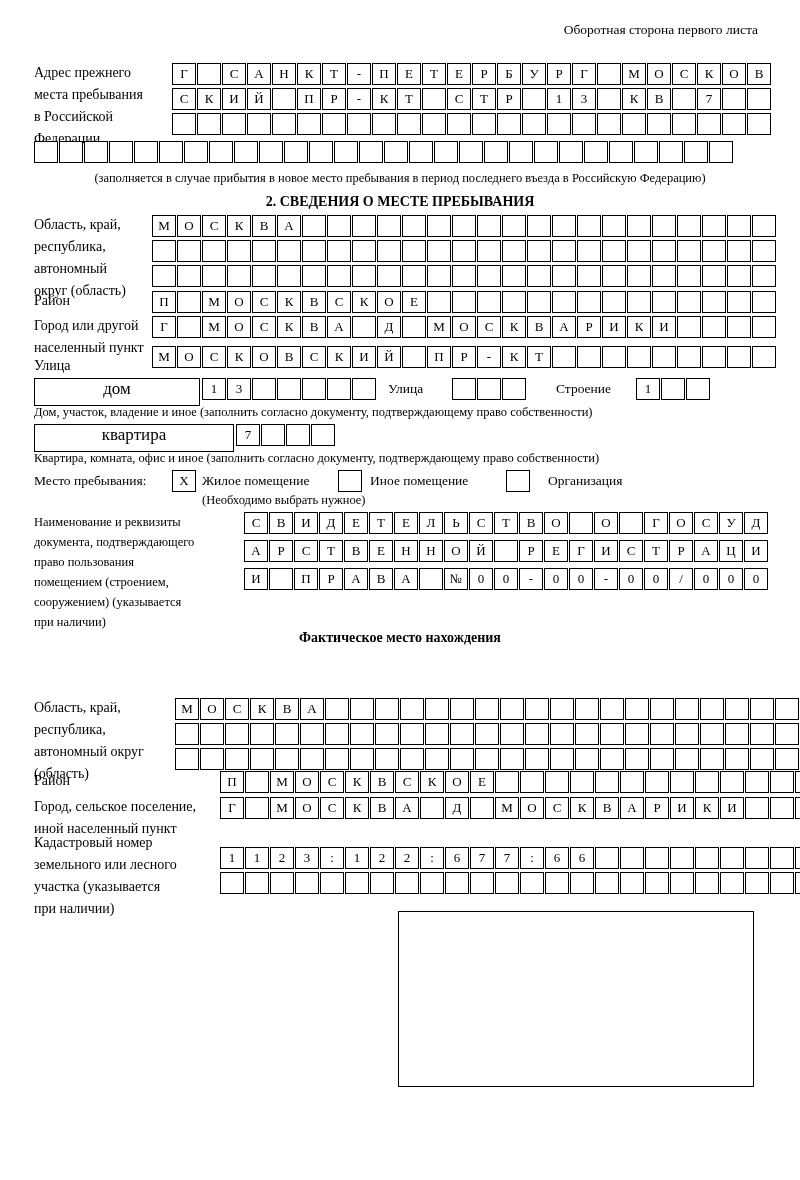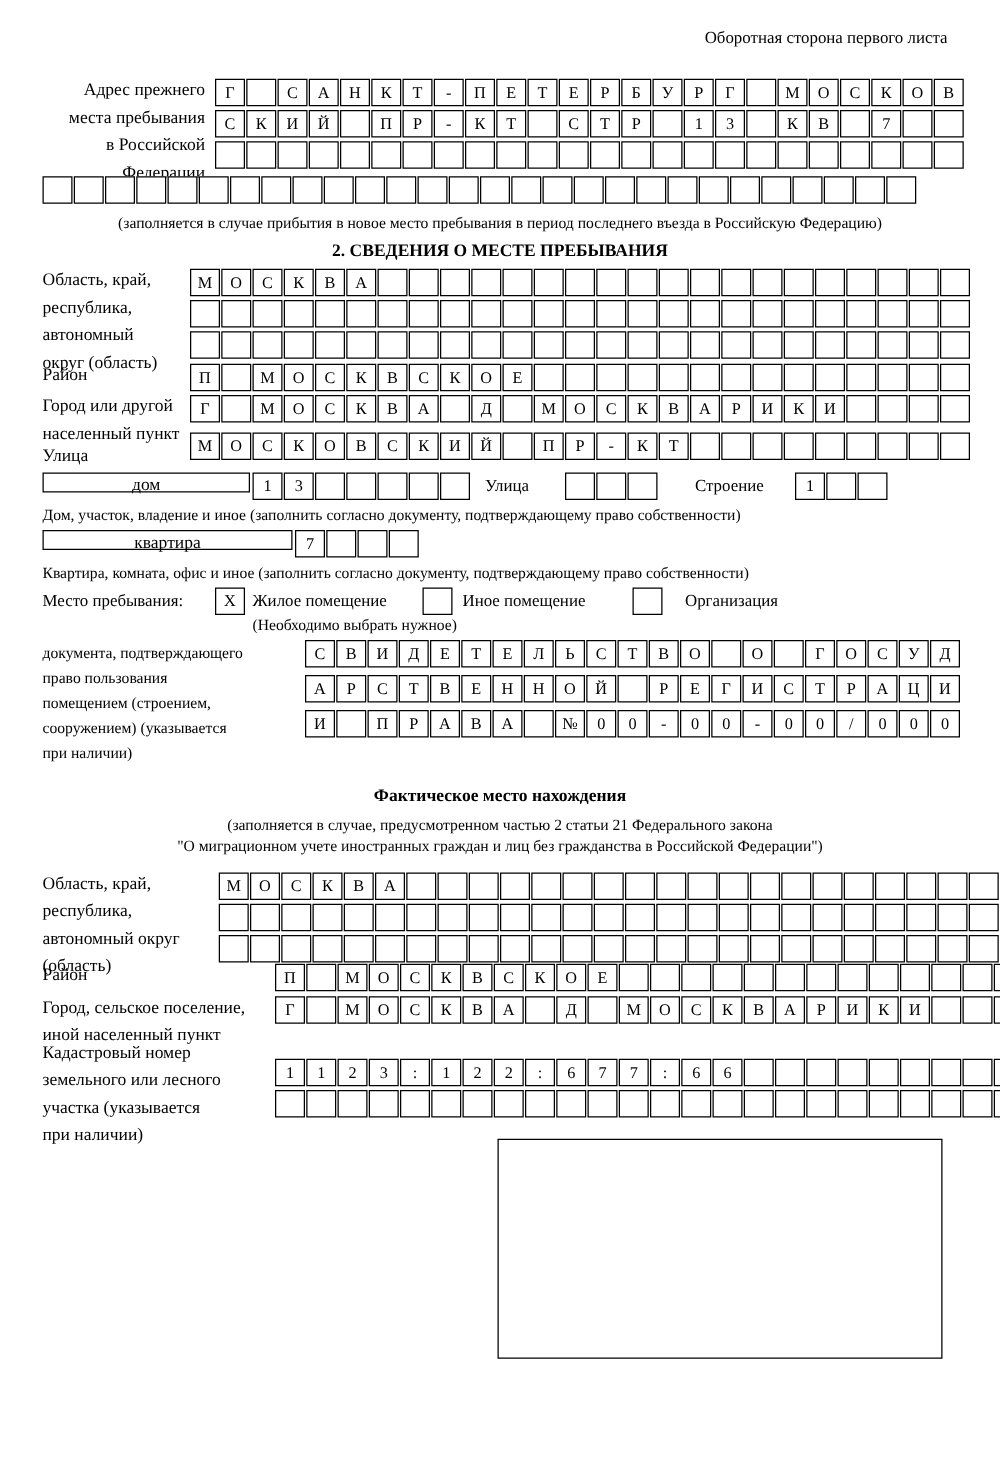--- a/index.html
+++ b/index.html
@@ -53,22 +53,22 @@
     font-family: "Liberation Serif", serif;
     background: #fff;
     overflow: hidden;
   }
   .row-abs {
     position: absolute;
   }
   .boxlabel {
     border: 1px solid #000;
     box-sizing: border-box;
-    height: 16px;
-    font-size: 14px;
+    height: 28px;
+    font-size: 17px;
     line-height: 20px;
     text-align: center;
   }
   .inline-lbl {
     font-size: 13.5px;
     line-height: 22px;
   }
   .sqbox {
     width: 24px;
     height: 22px;
@@ -96,21 +96,21 @@
     text-align: center;
   }
 </style>
 </head>
 <body>
 
 <div class="page">
 
   <div class="hdr-right">Оборотная сторона первого листа</div>
 
-  <div class="row-abs lbl" style="left:24px; top:62px; width:140px;text-align:right;">
+  <div class="row-abs lbl" style="left:34px; top:62px; width:140px;">
     <div>Адрес прежнего</div>
     <div>места пребывания</div>
     <div>в Российской</div>
     <div>Федерации</div>
   </div>
 
   <div class="row-abs cells" id="pa-r1" style="left:172px; top:63px;">
       <div class="cell">Г</div>
       <div class="cell"></div>
       <div class="cell">С</div>
@@ -437,20 +437,21 @@
   <div class="row-abs inline-lbl" style="left:34px; top:470px;">Место пребывания:</div>
   <div class="row-abs sqbox" style="left:172px; top:470px;">X</div>
   <div class="row-abs inline-lbl" style="left:202px; top:470px;">Жилое помещение</div>
   <div class="row-abs sqbox" style="left:338px; top:470px;"></div>
   <div class="row-abs inline-lbl" style="left:370px; top:470px;">Иное помещение</div>
   <div class="row-abs sqbox" style="left:506px; top:470px;"></div>
   <div class="row-abs inline-lbl" style="left:548px; top:470px;">Организация</div>
   <div class="row-abs lbl-sm" style="left:202px; top:490px;">(Необходимо выбрать нужное)</div>
 
   <div class="row-abs lbl-sm" style="left:34px; top:512px; width:210px;">
+    <div>Наименование и реквизиты</div>
     <div>документа, подтверждающего</div>
     <div>право пользования</div>
     <div>помещением (строением,</div>
     <div>сооружением) (указывается</div>
     <div>при наличии)</div>
   </div>
   <div class="row-abs cells" id="doc-r1" style="left:244px; top:512px;">
       <div class="cell">С</div>
       <div class="cell">В</div>
       <div class="cell">И</div>
@@ -514,24 +515,20 @@
       <div class="cell">-</div>
       <div class="cell">0</div>
       <div class="cell">0</div>
       <div class="cell">/</div>
       <div class="cell">0</div>
       <div class="cell">0</div>
       <div class="cell">0</div>
     </div>
 
   <div class="row-abs title-sec" style="left:34px; top:630px; width:732px;">Фактическое место нахождения</div>
-  <div class="row-abs footnote" style="left:34px; top:652px; width:732px;">
-    <div>(заполняется в случае, предусмотренном частью 2 статьи 21 Федерального закона</div>
-    <div>"О миграционном учете иностранных граждан и лиц без гражданства в Российской Федерации")</div>
-  </div>
 
   <div class="row-abs lbl" style="left:34px; top:697px; width:150px;">
     <div>Область, край,</div>
     <div>республика,</div>
     <div>автономный округ</div>
     <div>(область)</div>
   </div>
   <div class="row-abs cells" id="s3reg-r1" style="left:175px; top:698px;">
       <div class="cell">М</div>
       <div class="cell">О</div>

